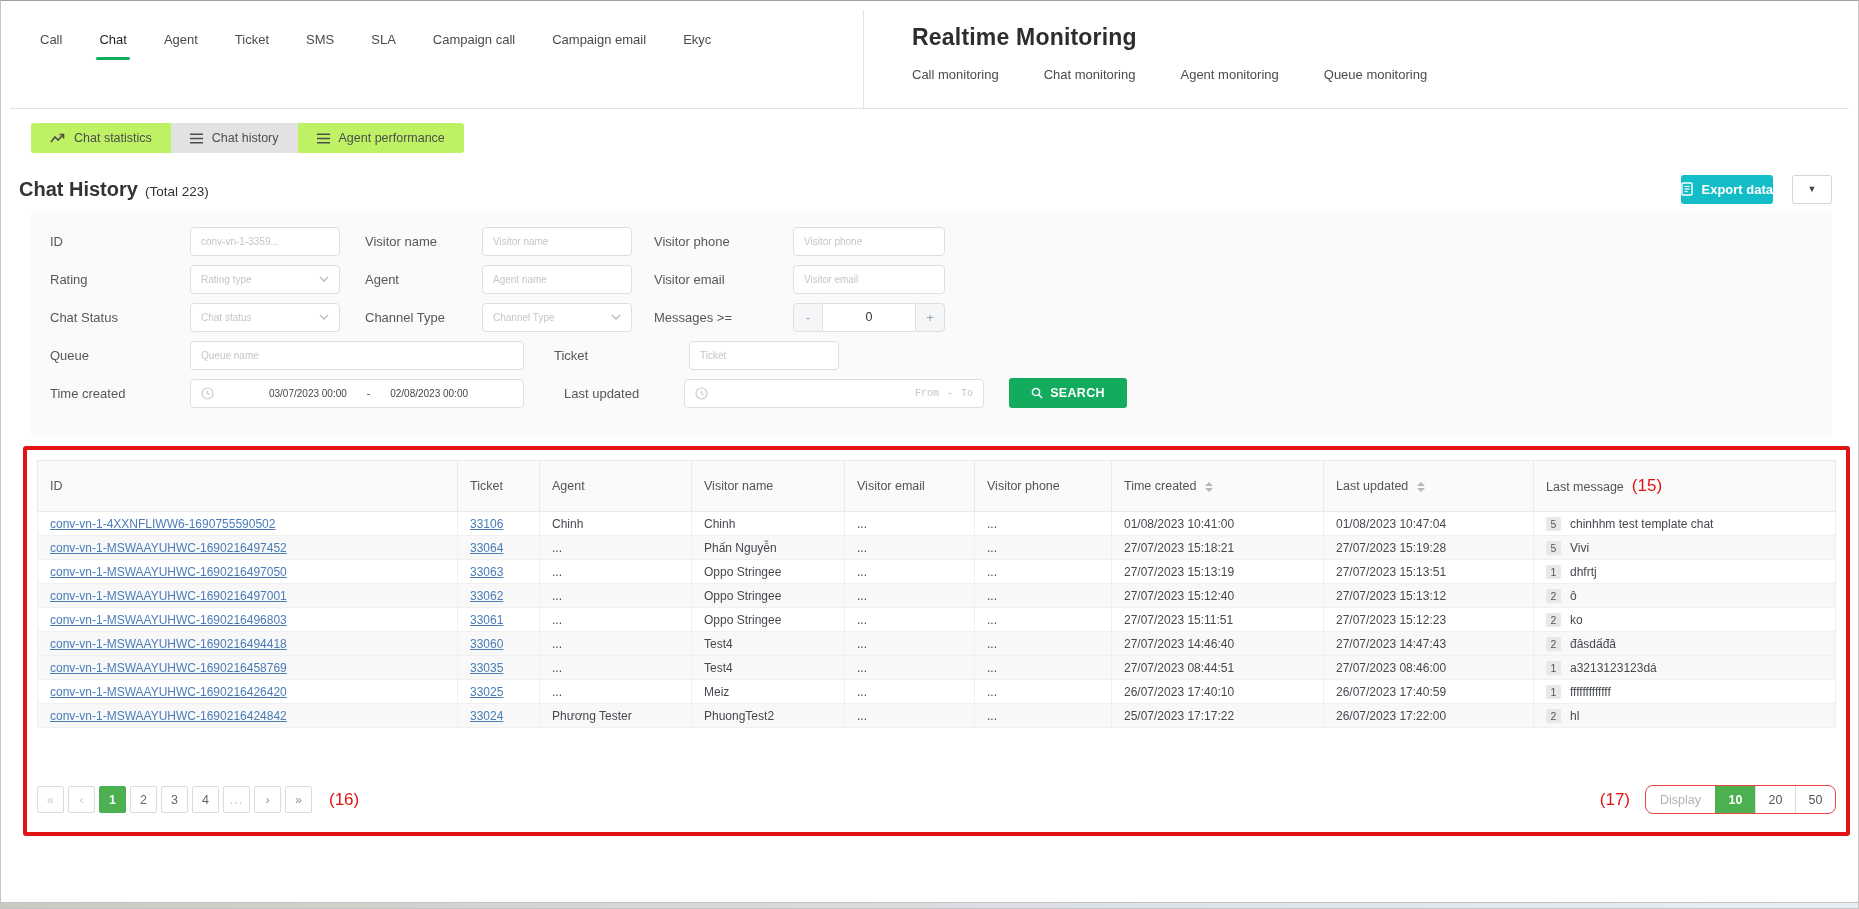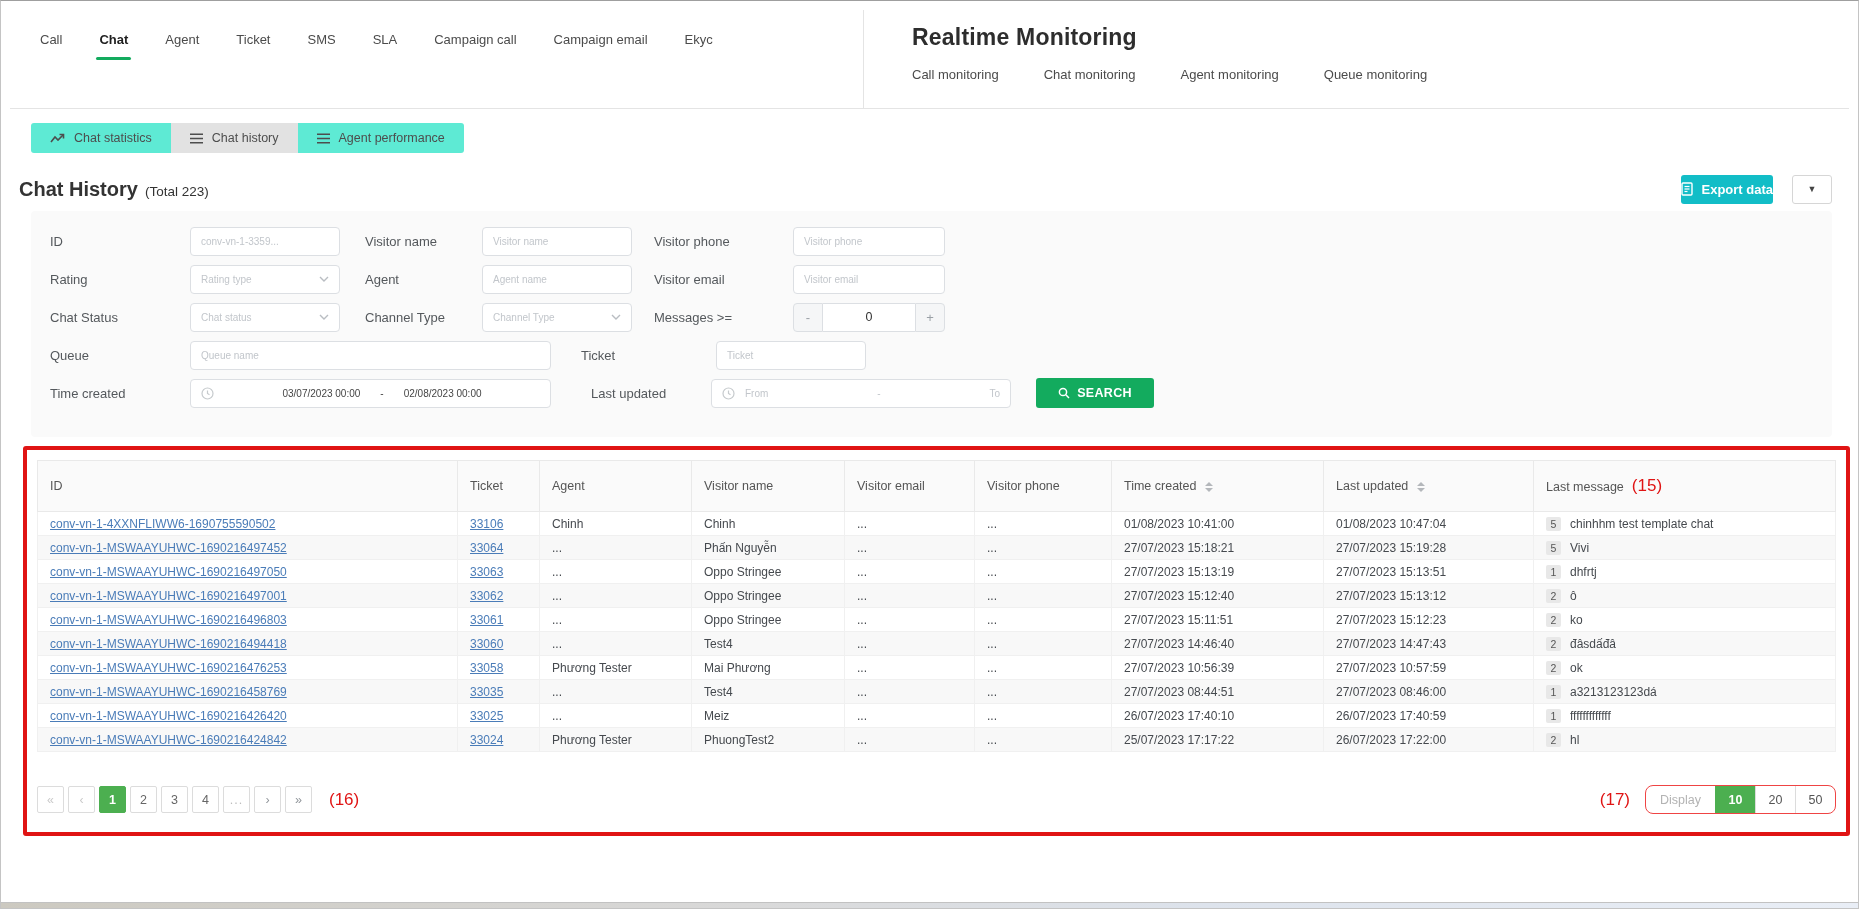--- a/index.html
+++ b/index.html
@@ -9,26 +9,26 @@
 
   
   .header{ position:absolute; top:9px; left:9px; right:9px; height:99px; display:flex;
            border-bottom:1px solid #e4e4e4; background:#fff; }
   .header-left{ width:853px; padding:14px 0 0 30px; }
   .header-right{ flex:1; border-left:1px solid #e4e4e4; padding:14px 0 0 48px; }
   .h-title{ font-size:23px; font-weight:600; color:#2d2d2d; letter-spacing:.2px; }
   .tabs{ display:flex; gap:37px; margin-top:8px;text-align:center; }
   .rtabs{ display:flex; gap:45px; margin-top:16px; }
   .tab,.rtab{ font-size:13px; color:#4b4b4b; padding-bottom:12px; position:relative; cursor:pointer; white-space:nowrap; }
-  .tab.active{ font-weight:bold; color:#1f1f1f; }
+  .tab.active{ font-weight:normal; color:#1f1f1f; }
   .tab.active::after{ content:""; position:absolute; left:-3px; right:-3px; bottom:-1px; height:3px;
                       background:var(--green,#13ab5e); border-radius:2px; }
 
   
-  .views{ position:absolute; top:122px; left:30px; display:flex; background:#5eead4; border-radius:3px; overflow:hidden; }
+  .views{ position:absolute; top:122px; left:30px; display:flex; background:#bef264; border-radius:3px; overflow:hidden; }
   .view-btn{ display:flex; align-items:center; gap:9px; padding:8px 19px; font-size:12.5px; color:#4d4d4d; cursor:pointer; }
   .view-btn.active{ background:#e2e2e2; }
   .vicon{ display:inline-flex; align-items:center; }
 
   
   .title-row{ position:absolute; top:172px; left:18px; right:26px; height:32px;
               display:flex; justify-content:space-between; align-items:center; }
   .page-title{ font-size:20px; font-weight:600; color:#333; }
   .total{ font-size:13.5px; font-weight:400; color:#333; margin-left:7px; }
   .title-actions{ display:flex; align-items:center; }
@@ -44,33 +44,33 @@
   .flabel{ width:140px; font-size:13px; color:#54585c; flex:none; }
   .flabel.l2{ margin-left:25px; width:117px; }
   .flabel.l3{ margin-left:22px; width:139px; }
   .flabel.l4t{ margin-left:30px; width:135px; }
   .flabel.l5u{ margin-left:40px; width:120px; }
   .finput,.fselect,.fdate{ height:29px; border:1px solid #dcdfe3; border-radius:4px; background:#fff;
             font-size:10px; color:#454545; padding:0 10px; display:flex; align-items:center; }
   input.finput{ display:inline-block; font-family:inherit; outline:none; }
   input.finput::placeholder{ color:#c2c6cb; opacity:1; }
   .ph{ color:#c2c6cb; }
-  .w150{ width:150px; } .w152{ width:152px; } .w313{ width:361px; }
+  .w150{ width:150px; } .w152{ width:152px; } .w313{ width:334px; }
   .fselect{ justify-content:space-between; cursor:pointer; }
   .stepper{ display:flex; }
   .step-btn{ width:30px; height:29px; background:#f5f6f7; border:1px solid #dcdfe3; color:#9aa0a6; font-size:13px;
              display:flex; align-items:center; justify-content:center; cursor:pointer; }
   .step-btn.minus{ border-radius:4px 0 0 4px; }
   .step-btn.plus{ border-radius:0 4px 4px 0; }
   .step-val{ width:92px; height:29px; border-top:1px solid #dcdfe3; border-bottom:1px solid #dcdfe3; background:#fff;
              display:flex; align-items:center; justify-content:center; font-size:12.5px; color:#333; }
   .fdate{ gap:0; }
   .fdate .clock{ display:inline-flex; margin-right:10px; flex:none; }
   .fdate .dtext{ flex:1; display:flex; justify-content:center; gap:20px; }
-  .fdate.fromto .dtext{ gap:0; justify-content:space-between; }
+  .fdate.fromto .dtext{ gap:8px; justify-content:flex-end;font-family:Liberation Mono, monospace; }
   .search-btn{ margin-left:25px; width:118px; height:30px; background:var(--green,#0fae60); color:#fff; border-radius:3px;
                font-size:12.5px; font-weight:bold; display:flex; align-items:center; justify-content:center; gap:7px;
                letter-spacing:.3px; cursor:pointer; }
 
   
   .annotation-box{ position:absolute; left:22px; top:445px; width:1827px; height:390px;
                    border:4px solid var(--red,#e01414); border-radius:3px; }
   .table-area{ margin:10px 10px 0 10px; }
   table{ width:100%; border-collapse:separate; border-spacing:0; table-layout:fixed; }
   thead th{ height:52px; background:#fafafa; border-top:1px solid #e9e9e9; border-bottom:1px solid #e9e9e9;
@@ -396,31 +396,20 @@
               <td><a>conv-vn-1-MSWAAYUHWC-1690216494418</a></td>
               <td><a>33060</a></td>
               <td>...</td>
               <td>Test4</td>
               <td>...</td>
               <td>...</td>
               <td>27/07/2023 14:46:40</td>
               <td>27/07/2023 14:47:43</td>
               <td><span class="badge">2</span><span>đâsdấđâ</span></td>
             </tr>
-            <tr>
-              <td><a>conv-vn-1-MSWAAYUHWC-1690216476253</a></td>
-              <td><a>33058</a></td>
-              <td>Phương Tester</td>
-              <td>Mai Phương</td>
-              <td>...</td>
-              <td>...</td>
-              <td>27/07/2023 10:56:39</td>
-              <td>27/07/2023 10:57:59</td>
-              <td><span class="badge">2</span><span>ok</span></td>
-            </tr>
             <tr class="alt">
               <td><a>conv-vn-1-MSWAAYUHWC-1690216458769</a></td>
               <td><a>33035</a></td>
               <td>...</td>
               <td>Test4</td>
               <td>...</td>
               <td>...</td>
               <td>27/07/2023 08:44:51</td>
               <td>27/07/2023 08:46:00</td>
               <td><span class="badge">1</span><span>a3213123123dá</span></td>

